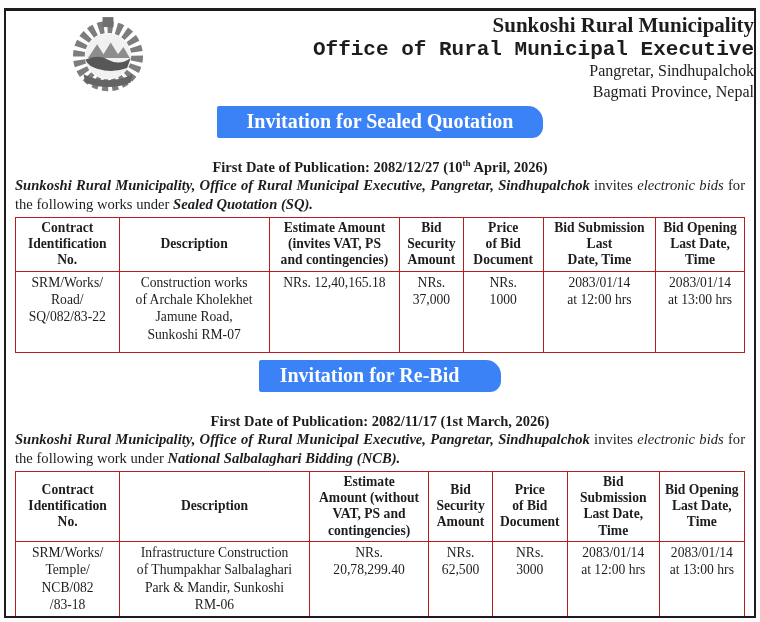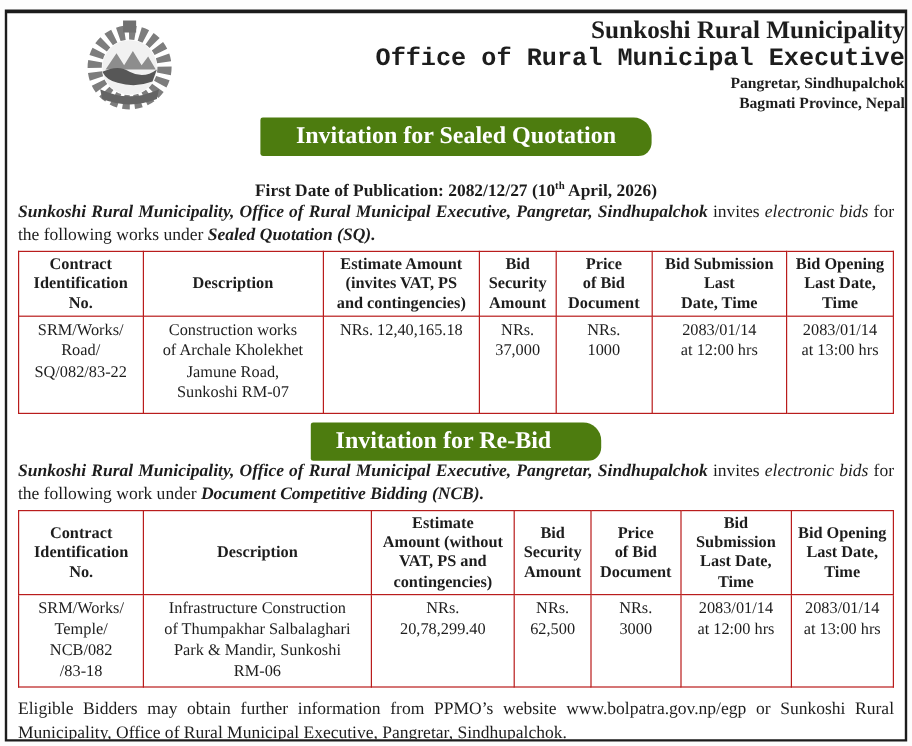--- a/index.html
+++ b/index.html
@@ -11,25 +11,25 @@
   .page{
     position:absolute;left:4px;top:8px;right:4px;bottom:4px;
     border:2px solid #1c1c1c;border-top-width:3px;background:#fff;
     overflow:hidden;
   }
   
   .header{position:relative;text-align:right;padding-top:3px;}
   .logo{position:absolute;left:52px;top:5px;width:100px;height:84px;}
   .org-name{font-size:21px;font-weight:bold;line-height:1.12;}
   .office-name{font-size:21px;font-weight:bold;line-height:1.12;font-family:Liberation Mono, monospace;}
-  .addr{font-size:13px;font-weight:bold;line-height:1.3;}
+  .addr{font-size:16px;font-weight:normal;line-height:1.3;}
   
   .banner-row{text-align:center;margin-top:3px;}
   .banner{
-    display:inline-block;background:#4d7c0f;color:#fff;
+    display:inline-block;background:#3b82f6;color:#fff;
     font-size:20px;font-weight:bold;line-height:1.1;
     padding:4px 30px 6px 30px;border-radius:2px 15px 11px 2px;
   }
   
   .pubdate{text-align:center;font-weight:bold;font-size:14.5px;margin-top:20px;line-height:1.25;}
   .pubdate sup{font-size:9px;vertical-align:super;line-height:0;}
   
   .intro{
     margin:0 9px 3px 9px;font-size:14.6px;line-height:1.3;
     text-align:justify;
@@ -139,22 +139,23 @@
         <td>2083/01/14
 at 13:00 hrs</td>
       </tr>
     </tbody>
   </table>
 
   <div class="banner-row" style="margin-top:7px;">
     <div class="banner" style="padding-left:21px;padding-right:42px;">Invitation for Re-Bid</div>
   </div>
 
-
-  <p class="intro"><span class="bi">Sunkoshi Rural Municipality, Office of Rural Municipal Executive, Pangretar, Sindhupalchok</span><span> invites </span><span class="it">electronic bids</span><span> for the following work under </span><span class="bi">Document Competitive Bidding (NCB).</span></p>
+  <div class="pubdate">First Date of Publication: 2082/11/17 (1st March, 2026)</div>
+
+  <p class="intro"><span class="bi">Sunkoshi Rural Municipality, Office of Rural Municipal Executive, Pangretar, Sindhupalchok</span><span> invites </span><span class="it">electronic bids</span><span> for the following work under </span><span class="bi">National Salbalaghari Bidding (NCB).</span></p>
 
   <table class="bid-table t2">
     <colgroup>
       <col style="width:14.3%">
         <col style="width:26.0%">
         <col style="width:16.4%">
       <col style="width:8.7%">
         <col style="width:10.3%">
         <col style="width:12.6%">
         <col style="width:11.7%">

